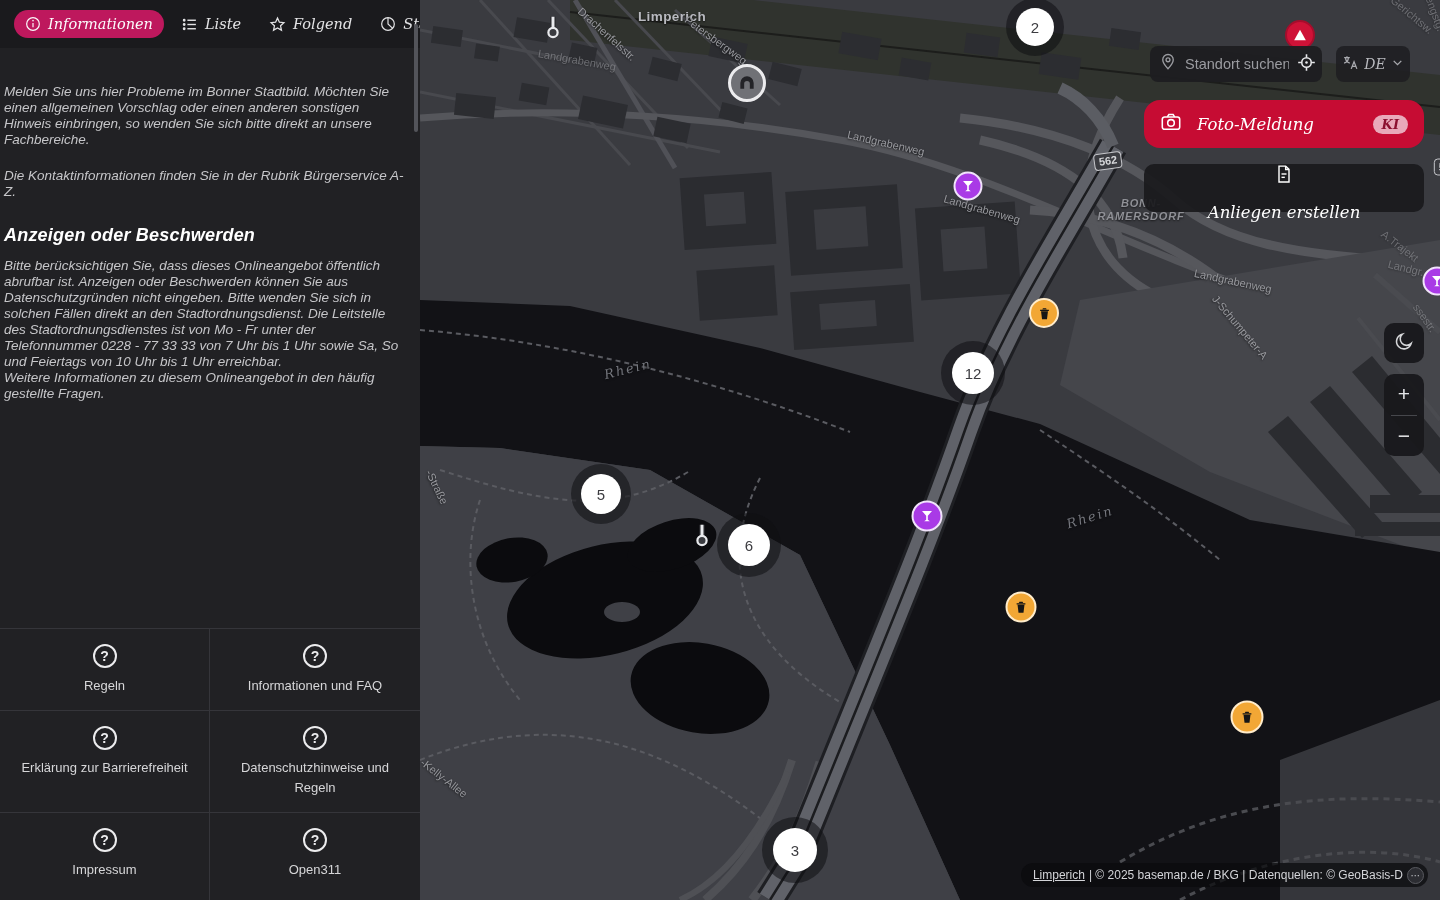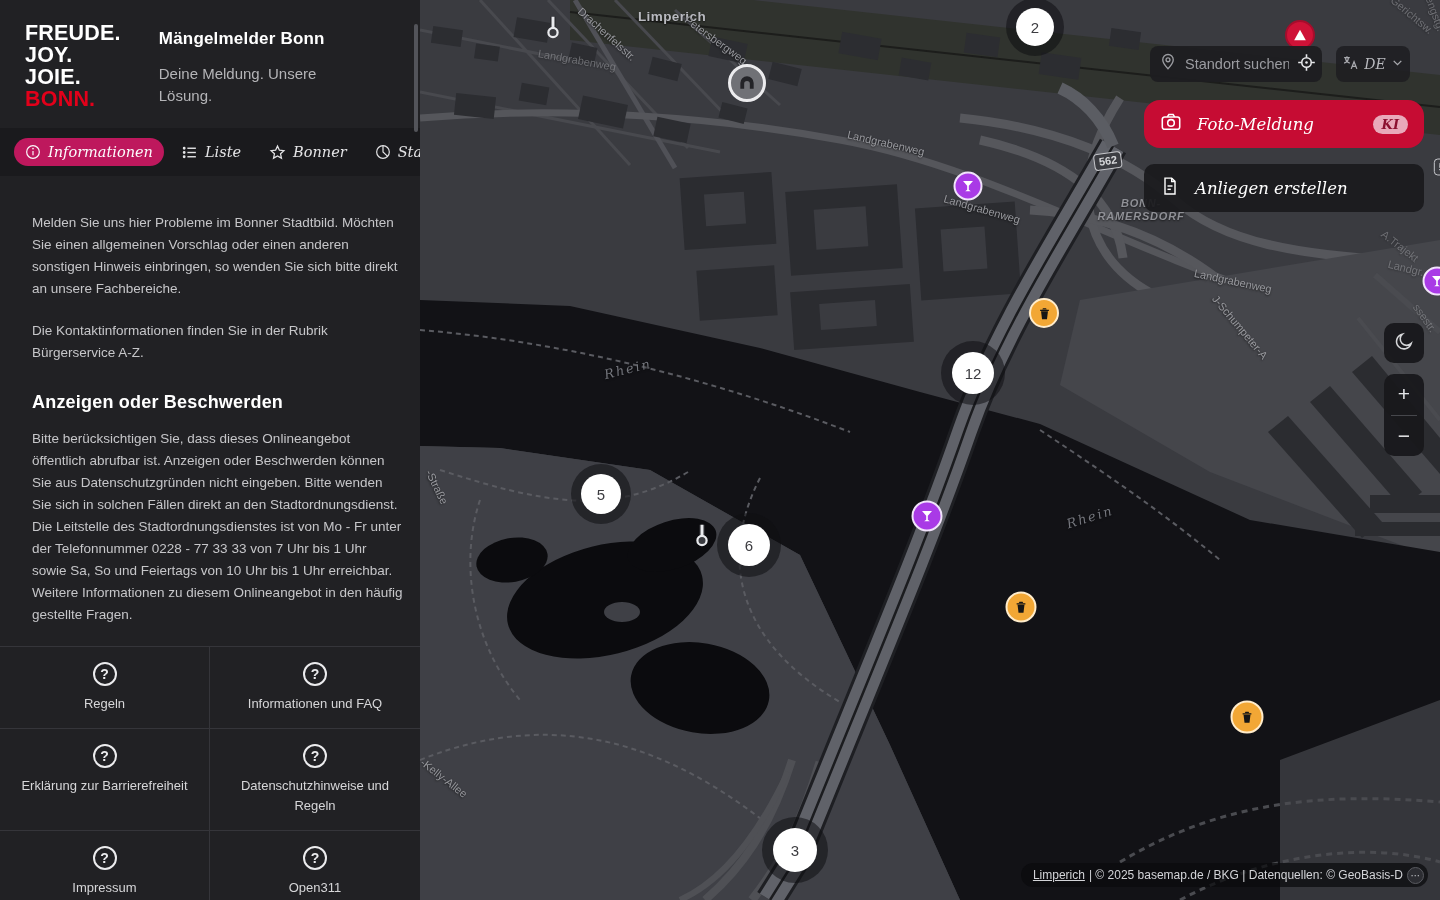--- a/index.html
+++ b/index.html
@@ -13,21 +13,21 @@
   .sb-header { padding:22px 16px 18px 25px; display:flex; gap:38px; }
   .logo { line-height:22px; font-weight:900; font-size:21.5px; letter-spacing:.2px; color:#fff; }
   .logo div { white-space:nowrap; }
   .titles h1 { font-size:17px; font-weight:700; color:#fff; margin-top:7px; letter-spacing:.2px; }
   .titles p { font-size:15px; color:#b4b4b7; margin-top:14px; line-height:22px; width:175px; }
   .tabbar { background:#1a1a1d; height:48px; display:flex; align-items:center; padding:0 10px 0 14px; gap:6px; flex:none; }
   .tab { display:flex; align-items:center; gap:7px; padding:6px 11px; border-radius:16px;
     font-family:"DejaVu Serif",serif; font-style:italic; font-size:14.5px; color:#e3e3e5; cursor:pointer; white-space:nowrap; }
   .tab.active { background:#be185d; color:#fbfbfc; }
   .tab svg { flex:none; }
-  .sb-content { padding:36px 16px 0 32px; font-size:13.5px; line-height:22px; color:#c6c6c9; flex:1; }
+  .sb-content { padding:36px 16px 0 4px; font-size:13.5px; line-height:16px; color:#c6c6c9; flex:1;font-style:italic; }
   .sb-content p { margin-bottom:20px; white-space:pre-line; }
   .sb-content h2 { color:#fff; font-size:18px; font-weight:800; margin:27px 0 15px 0; letter-spacing:.2px; }
   .sb-footer { border-top:1px solid #35353a; display:grid; grid-template-columns:1fr 1fr; flex:none; }
   .fcell { border-bottom:1px solid #35353a; border-right:1px solid #35353a; padding:15px 10px 14px;
     display:flex; flex-direction:column; align-items:center; justify-content:flex-start; gap:8px; cursor:pointer; min-height:80px; }
   .fcell:nth-child(even){ border-right:none; }
   .fcell:nth-child(5),.fcell:nth-child(6){ border-bottom:none; padding-bottom:20px; }
   .qicon { width:24px; height:24px; border:2.2px solid #ececee; border-radius:50%; color:#ececee;
     font-weight:800; font-size:14px; display:flex; align-items:center; justify-content:center; flex:none; }
   .flabel { font-size:13px; color:#d6d6d8; text-align:center; line-height:20px; max-width:185px; }
@@ -54,21 +54,21 @@
   .searchbox { left:730px; top:38px; width:172px; height:36px; background:rgba(30,30,33,.95); border-radius:8px;
     display:flex; align-items:center; padding:0 9px; gap:8px; overflow:hidden; }
   .searchbox input { background:transparent; border:none; outline:none; color:#9b9ca1; font-size:14.5px; width:104px; flex:none; }
   .searchbox input::placeholder { color:#9b9ca1; }
   .langbox { left:916px; top:38px; width:74px; height:36px; background:rgba(30,30,33,.88); border-radius:8px;
     display:flex; align-items:center; justify-content:center; gap:5px; color:#a9aaaf; cursor:pointer; }
   .langbox .code { font-family:"DejaVu Serif",serif; font-style:italic; font-size:14px; color:#b9babf; }
   .bigbtn { left:724px; width:280px; height:48px; border-radius:10px; display:flex; align-items:center;
     padding:0 16px; gap:15px; cursor:pointer; font-family:"DejaVu Serif",serif; font-style:italic; font-size:16.5px; color:#fff; }
   .btn-foto { top:92px; background:#c60c33;border-radius:16px; }
-  .btn-anliegen { top:156px; background:rgba(26,26,29,.93); }
+  .btn-anliegen { top:156px; background:rgba(26,26,29,.93);flex-direction:column; }
   .ki { margin-left:auto; background:#e9a9ba; color:#8c1030; border-radius:12px; font-size:13px;
     padding:2px 9px; font-family:"DejaVu Serif",serif; font-style:italic; font-weight:700; }
   .sqbtn { left:964px; width:40px; background:rgba(24,24,27,.95); border-radius:10px; color:#d9dadd;
     display:flex; flex-direction:column; align-items:center; justify-content:center; cursor:pointer; }
   .btn-moon { top:315px; height:40px; }
   .zoomctl { top:366px; height:82px; padding:0; }
   .zoomctl .zbtn { height:41px; width:40px; display:flex; align-items:center; justify-content:center;
     font-size:21px; font-weight:400; color:#e3e4e7; cursor:pointer; }
   .zoomctl .zdiv { width:26px; height:1px; background:#46474c; }
   .attrib { right:12px; bottom:13px; height:24px; background:rgba(10,10,12,.72); border-radius:12px;
@@ -76,32 +76,20 @@
   .attrib a { color:#d3d4d8; text-decoration:underline; cursor:pointer; }
   .attrib .atoggle { width:17px; height:17px; border-radius:50%; background:#2c2d32; border:1px solid #595a60;
     color:#bfc0c5; font-size:10px; display:flex; align-items:center; justify-content:center; }
 </style>
 </head>
 <body>
 
 <div id="app">
 
   <aside>
-    <div class="sb-header">
-      <div class="logo" id="logo">
-          <div style="color:#fff">FREUDE.</div>
-          <div style="color:#fff">JOY.</div>
-          <div style="color:#fff">JOIE.</div>
-          <div style="color:#e2001a">BONN.</div>
-        </div>
-      <div class="titles">
-        <h1>Mängelmelder Bonn</h1>
-        <p>Deine Meldung. Unsere Lösung.</p>
-      </div>
-    </div>
     <nav class="tabbar" id="tabbar">
         <div class="tab active">
           <span style="display:flex">
             <svg width="16" height="16" viewBox="0 0 24 24" fill="none" stroke="currentColor" stroke-width="1.8">
               <circle cx="12" cy="12" r="9.5"></circle>
               <line x1="12" y1="10.5" x2="12" y2="17"></line>
               <circle cx="12" cy="7" r="1.2" fill="currentColor" stroke="none"></circle>
             </svg>
           </span>
           <span>Informationen</span>
@@ -118,21 +106,21 @@
             </svg>
           </span>
           <span>Liste</span>
         </div>
         <div class="tab ">
           <span style="display:flex">
             <svg width="17" height="17" viewBox="0 0 24 24" fill="none" stroke="currentColor" stroke-width="1.8">
               <path d="M12 3l2.7 5.8 6.3.7-4.7 4.3 1.3 6.2-5.6-3.2-5.6 3.2 1.3-6.2L3 9.5l6.3-.7z"></path>
             </svg>
           </span>
-          <span>Bonner</span>
+          <span>Folgend</span>
         </div>
         <div class="tab ">
           <span style="display:flex">
             <svg width="16" height="16" viewBox="0 0 24 24" fill="none" stroke="currentColor" stroke-width="1.8">
               <circle cx="12" cy="12" r="9.5"></circle>
               <path d="M12 2.5V12l7 6.5"></path>
             </svg>
           </span>
           <span>Statistik</span>
         </div>

